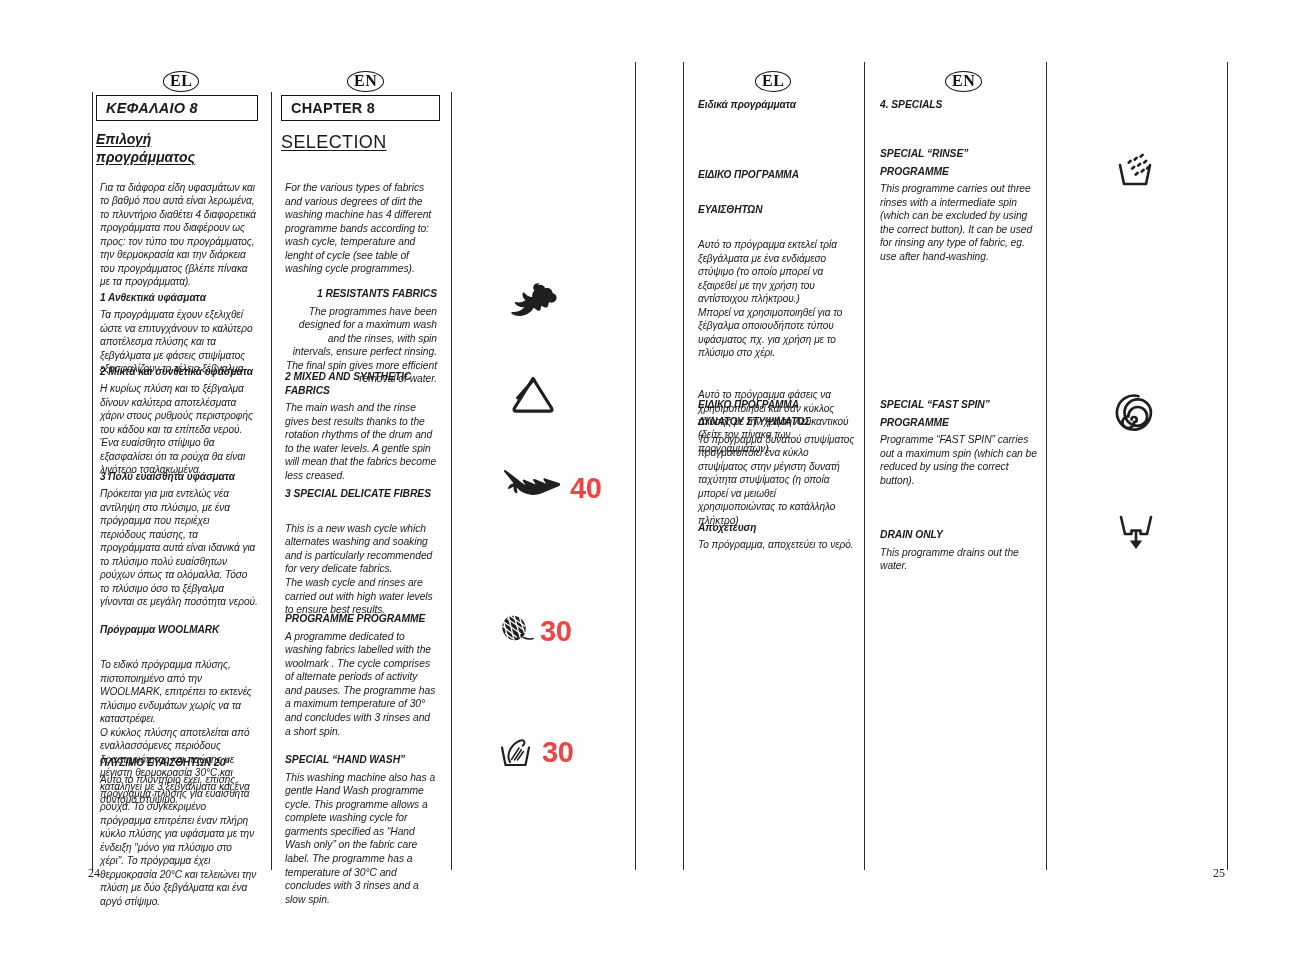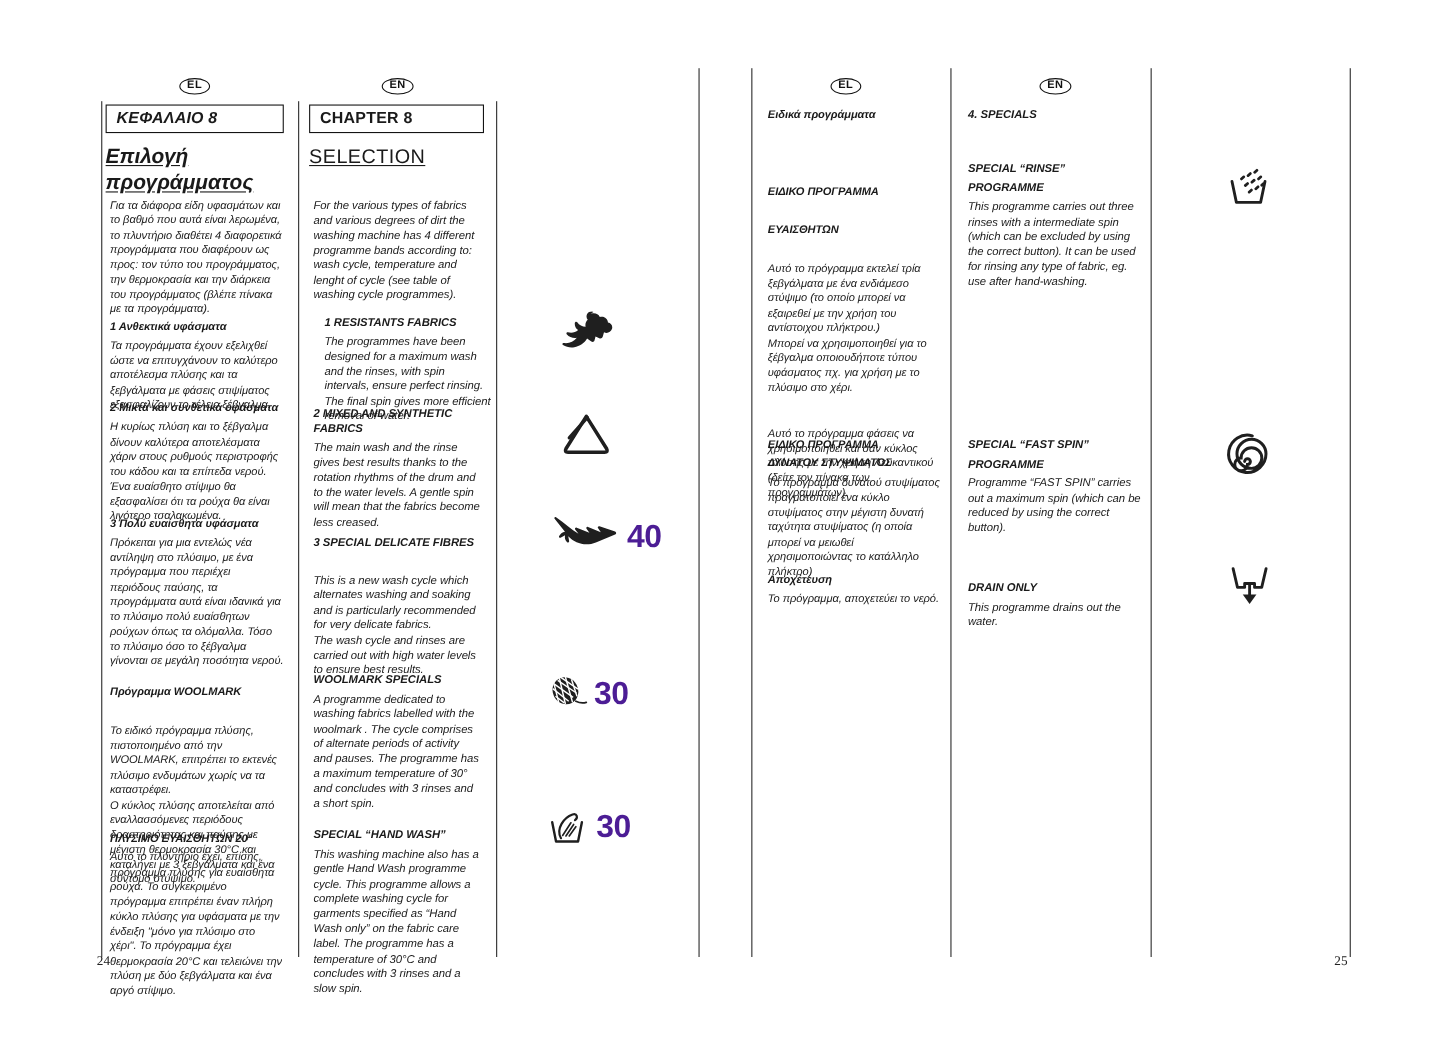--- a/index.html
+++ b/index.html
@@ -8,22 +8,22 @@
     background: #ffffff;
     font-family: "Liberation Sans", sans-serif;
     color: #1a1a1a;
     overflow: hidden;
   }
   .spread { position: relative; width: 1308px; height: 954px; }
 
   
   .lang-badge {
     position: absolute;
-    font-family: Liberation Sans, sans-serif;
-    font-size: 10px; font-weight: 700;
+    font-family: Liberation Serif, serif;
+    font-size: 16px; font-weight: 700;
     letter-spacing: .5px;
     color: #111;
     border: 1.4px solid #111;
     border-radius: 50%;
     padding: 1px 6px 2px 6px;
     line-height: 1;
   }
 
   
   .vrule { position: absolute; width: 1px; background: #2b2b2b; }
@@ -40,21 +40,21 @@
     font-size: 14.5px; font-weight: 700; font-style: italic;
     letter-spacing: .2px;
   }
   .chapter-box .en-title {
     font-size: 14.5px; font-weight: 700; letter-spacing: .2px;
   }
 
   
   .h-main-el {
     position: absolute;
-    font-size: 19px; font-weight: 700; font-style: italic;
+    font-size: 14px; font-weight: 700; font-style: italic;
     line-height: 1.28;
     text-decoration: underline;
     text-underline-offset: 2px;
   }
   .h-main-en {
     position: absolute;
     font-size: 18px; font-weight: 400;
     line-height: 1.28;
     text-decoration: underline;
     text-underline-offset: 2px;
@@ -78,21 +78,21 @@
     font-size: 10.3px; line-height: 1.32;
     letter-spacing: -.05px;
   }
   .en-body b, .en-head { font-weight: 700; }
 
   
   .sym { position: absolute; display: flex; align-items: center; }
   .sym svg { display: block; }
   .sym .deg {
     font-size: 29px; font-weight: 600; letter-spacing: -.5px;
-    margin-left: 5px; color: #4c1d95;
+    margin-left: 5px; color: #ef4444;
   }
 
   
   .pageno {
     position: absolute;
     font-family: "Liberation Serif", serif;
     font-size: 12px; color: #222;
   }
 </style>
 </head>
@@ -159,38 +159,38 @@
   </div>
 
   <div class="h-main-en" style="left:281px; top:131px; width:160px;">
     <span>SELECTION</span>
   </div>
 
   <div class="tblock en-body" style="left:281px; top:177px; width:160px;">
     <p>For the various types of fabrics and various degrees of dirt the washing machine has 4 different programme bands according to: wash cycle, temperature and lenght of cycle (see table of washing cycle programmes).</p>
   </div>
 
-  <div class="tblock en-body" style="left:291px; top:283px; width:160px;">
+  <div class="tblock en-body" style="left:281px; top:283px; width:160px;text-align:right;">
     <p class="en-head">1 RESISTANTS FABRICS</p>
     <p>The programmes have been designed for a maximum wash and the rinses, with spin intervals, ensure perfect rinsing. The final spin gives more efficient removal of water.</p>
   </div>
 
   <div class="tblock en-body" style="left:281px; top:366px; width:160px;">
     <p class="en-head">2 MIXED AND SYNTHETIC FABRICS</p>
     <p>The main wash and the rinse gives best results thanks to the rotation rhythms of the drum and to the water levels. A gentle spin will mean that the fabrics become less creased.</p>
   </div>
 
   <div class="tblock en-body" style="left:281px; top:469px; width:160px; white-space:pre-line;">
     <p class="en-head">3 SPECIAL DELICATE FIBRES</p>
     <p>This is a new wash cycle which alternates washing and soaking and is particularly recommended for very delicate fabrics.
 The wash cycle and rinses are carried out with high water levels to ensure best results.</p>
   </div>
 
   <div class="tblock en-body" style="left:281px; top:608px; width:160px;">
-    <p class="en-head">WOOLMARK SPECIALS</p>
+    <p class="en-head">PROGRAMME PROGRAMME</p>
     <p>A programme dedicated to washing fabrics labelled with the woolmark . The cycle comprises of alternate periods of activity and pauses. The programme has a maximum temperature of 30° and concludes with 3 rinses and a short spin.</p>
   </div>
 
   <div class="tblock en-body" style="left:281px; top:749px; width:160px;">
     <p class="en-head">SPECIAL “HAND WASH”</p>
     <p>This washing machine also has a gentle Hand Wash programme cycle. This programme allows a complete washing cycle for garments specified as “Hand Wash only” on the fabric care label. The programme has a temperature of 30°C and concludes with 3 rinses and a slow spin.</p>
   </div>
 
   <div class="sym" style="left:505px; top:283px;">
     <svg width="58" height="44" viewBox="0 0 58 44">

